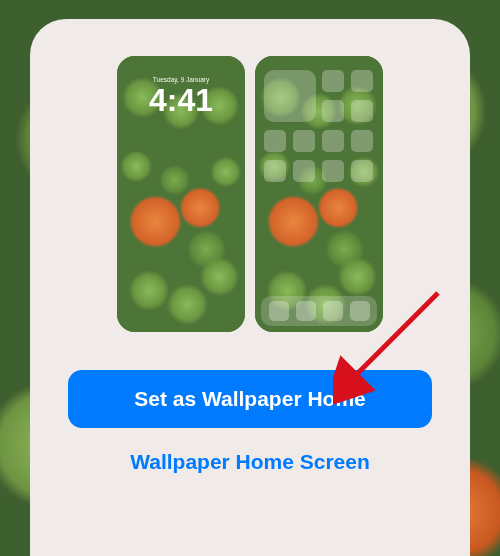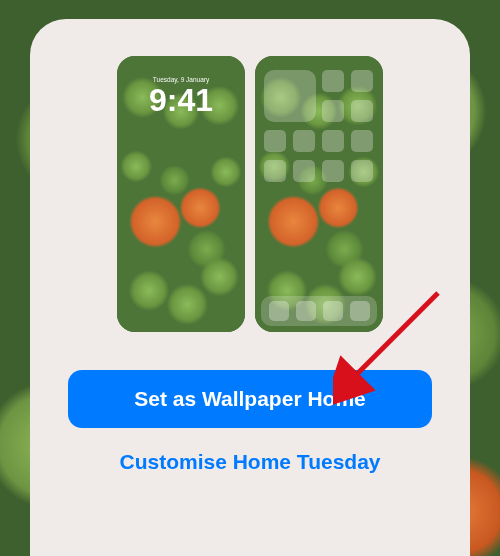--- a/index.html
+++ b/index.html
@@ -167,21 +167,21 @@
 <div class="bg-layer"></div>
 
 <div class="sheet">
 
   <div class="previews">
 
     <div class="phone-preview">
       <div class="phone-bg"></div>
       <div class="lock-content">
         <div class="lock-date">Tuesday, 9 January</div>
-        <div class="lock-time">9:41</div>
+        <div class="lock-time">4:41</div>
       </div>
     </div>
 
     <div class="phone-preview">
       <div class="phone-bg"></div>
       <div class="home-grid">
         <div class="home-widget"></div>
         <div class="home-icon"></div>
         <div class="home-icon"></div>
         <div class="home-icon"></div>
@@ -200,21 +200,21 @@
         <div class="dock-icon"></div>
         <div class="dock-icon"></div>
         <div class="dock-icon"></div>
       </div>
     </div>
 
   </div>
 
   <button class="primary-button">Set as Wallpaper Home</button>
 
-  <button class="secondary-button">Customise Home Tuesday</button>
+  <button class="secondary-button">Wallpaper Home Screen</button>
 
 </div>
 
 <svg class="annotation-arrow" width="120" height="120" viewBox="0 0 120 120">
   <defs>
     <marker id="ah" markerWidth="10" markerHeight="10" refX="2" refY="5" orient="auto">
       <polygon points="0,0 10,5 0,10" fill="#d8101b"></polygon>
     </marker>
   </defs>
   <line x1="105" y1="5" x2="18" y2="92" stroke="#d8101b" stroke-width="5" marker-end="url(#ah)"></line>

